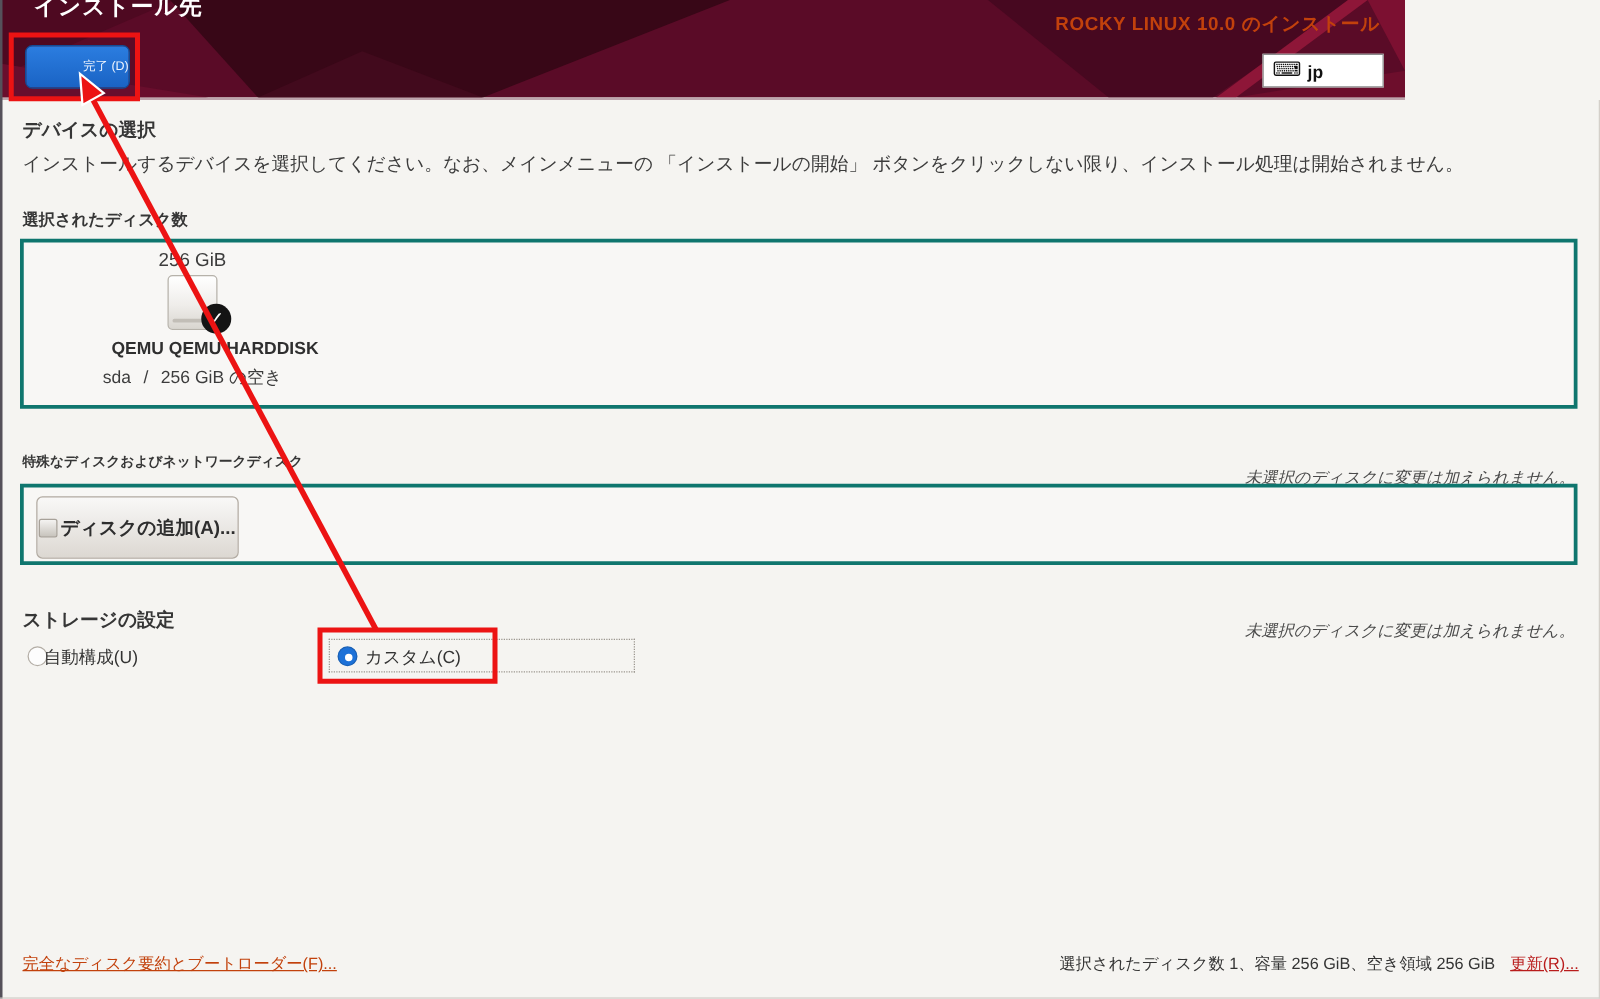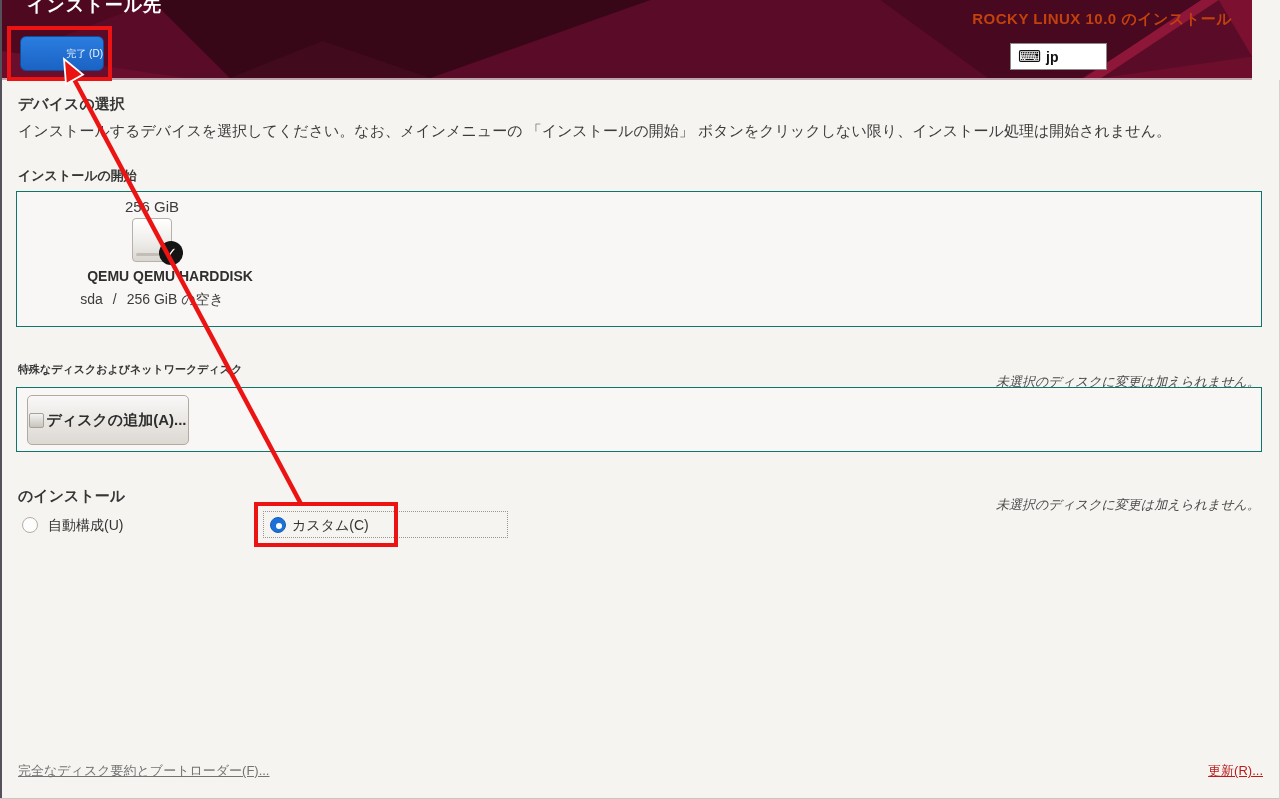--- a/index.html
+++ b/index.html
@@ -6,34 +6,34 @@
   html,body { width:1280px; height:799px; }
   body { font-family:"Liberation Sans","DejaVu Sans",sans-serif; }
   .page { position:relative; width:1280px; height:799px; background:#f5f4f1; overflow:hidden; }
 
   
   .edge-left  { position:absolute; left:0; top:0; width:2px; height:100%; background:#55515a; z-index:60; }
   .edge-bottom{ position:absolute; left:0; bottom:0; width:100%; height:1px; background:#c9c5bf; z-index:60; }
   .edge-right { position:absolute; right:0; top:80px; width:1px; height:719px; background:#d4d0ca; z-index:60; }
 
   
-  .header { position:absolute; left:0; top:0; width:1252px; height:80px; border-bottom:2px solid #bda4ac; overflow:hidden; }
+  .header { position:absolute; left:0; top:0; width:1124px; height:80px; border-bottom:2px solid #bda4ac; overflow:hidden; }
   .header-art { position:absolute; left:0; top:0; width:100%; height:100%; }
   .page-title { position:absolute; left:27px; top:-7px; color:#ffffff; font-size:18px; font-weight:bold; letter-spacing:1px; z-index:5; }
   .done-btn { position:absolute; left:20px; top:36px; width:84px; height:35px; background:linear-gradient(180deg,#2b7de0,#1a63c4); border:1px solid #114c97; border-radius:6px; color:#eef4fd; font-size:10px; text-align:right; line-height:33px; z-index:5; }
   .product-title { position:absolute; right:20px; top:10px; color:#c2410c; font-size:15px; font-weight:bold; letter-spacing:.5px; z-index:5; }
   .kbd-box { position:absolute; left:1010px; top:43px; width:97px; height:27px; background:#ffffff; border:1px solid #8a8a8a; display:flex; align-items:center; padding-left:7px; gap:5px; z-index:5; }
   .kbd-icon { font-size:16px; color:#111; line-height:1; }
   .kbd-label { font-size:14px; font-weight:bold; color:#111; }
 
   
   .h-device   { position:absolute; left:18px; top:95px;  font-size:15px; font-weight:bold; color:#363636; }
   .desc       { position:absolute; left:18px; top:122px; font-size:15px; color:#3c3c3c; }
   .local-lbl  { position:absolute; left:18px; top:167px; font-size:13px; font-weight:bold; color:#363636; }
-  .panel      { position:absolute; left:16px; width:1246px; background:#f8f7f5; border:1px solid #0f766e; }
+  .panel      { position:absolute; left:16px; width:1246px; background:#f8f7f5; border:3px solid #0f766e; }
   .panel-disks{ top:191px; height:136px; }
   .panel-add  { top:387px; height:65px; }
 
   .disk-item  { position:absolute; left:10px; top:6px; width:250px; display:flex; flex-direction:column; align-items:center; }
   .disk-size  { font-size:15px; color:#3c3c3c; margin-bottom:3px; }
   .disk-icon  { position:relative; width:40px; height:44px; background:linear-gradient(180deg,#ffffff 0%,#efedea 55%,#d9d6d0 100%); border:1px solid #b6b2aa; border-radius:4px; margin-bottom:6px; }
   .disk-icon::before { content:""; position:absolute; left:3px; right:3px; bottom:5px; height:3px; background:#c2beb7; border-radius:2px; }
   .disk-check { position:absolute; right:-12px; bottom:-4px; width:24px; height:24px; background:#141414; border-radius:50%; color:#fff; font-size:15px; font-weight:bold; display:flex; align-items:center; justify-content:center; }
   .disk-name  { font-size:14px; font-weight:bold; color:#2f2f2f; margin-bottom:7px;margin-left:36px; }
   .disk-meta  { font-size:14px; color:#3c3c3c; display:flex; gap:10px; }
@@ -46,25 +46,25 @@
   .add-btn { position:absolute; left:10px; top:7px; width:162px; height:50px; background:linear-gradient(180deg,#f9f8f7,#dcd8d2); border:1px solid #b1aaa1; border-radius:5px; display:flex; flex-direction:row; align-items:center; justify-content:center; gap:2px; }
   .mini-disk { width:15px; height:15px; background:linear-gradient(180deg,#f4f3f1,#c8c4bd); border:1px solid #a7a199; border-radius:2px; }
   .add-btn-label { font-size:15px; font-weight:bold; color:#2e2e2e; }
 
   .h-storage { position:absolute; left:18px; top:487px; font-size:15px; font-weight:bold; color:#363636; }
   .radio { position:absolute; width:16px; height:16px; border-radius:50%; top:517px; }
   .radio-off { left:22px; background:#fdfdfd; border:1px solid #b3ada5; }
   .radio-on  { left:270px; background:#1c71d8; border:1px solid #185fb4; }
   .radio-on::after { content:""; position:absolute; left:5px; top:5px; width:6px; height:6px; border-radius:50%; background:#ffffff; }
   .radio-lbl { position:absolute; top:517px; font-size:14px; color:#333333; }
-  .lbl-auto   { left:48px;text-align:center; }
+  .lbl-auto   { left:35px;text-align:center; }
   .lbl-custom { left:292px; }
   .focus-dash { position:absolute; left:263px; top:511px; width:245px; height:27px; border:1px dotted #9a958e; }
 
-  .footer-link-left { position:absolute; left:18px; top:762px; font-size:13px; color:#737373; text-decoration:underline; }
+  .footer-link-left { position:absolute; left:18px; top:762px; font-size:13px; color:#c2410c; text-decoration:underline; }
   .footer-right { position:absolute; right:17px; top:762px; font-size:13px; display:flex; gap:12px; align-items:baseline; }
   .footer-summary { color:#333333; }
   .footer-refresh { color:#b91c1c; text-decoration:underline; }
 
   .annotations { position:absolute; left:0; top:0; width:1280px; height:799px; z-index:100; pointer-events:none; }
 </style>
 </head>
 <body>
 
 <div class="page">
@@ -85,21 +85,21 @@
     <div class="done-btn">完了 (D)</div>
     <div class="product-title">ROCKY LINUX 10.0 のインストール</div>
     <div class="kbd-box">
       <span class="kbd-icon">⌨</span>
       <span class="kbd-label">jp</span>
     </div>
   </div>
 
   <div class="h-device">デバイスの選択</div>
   <div class="desc">インストールするデバイスを選択してください。なお、メインメニューの 「インストールの開始」 ボタンをクリックしない限り、インストール処理は開始されません。</div>
-  <div class="local-lbl">インストールの開始</div>
+  <div class="local-lbl">選択されたディスク数</div>
 
   <div class="panel panel-disks">
     <div class="disk-item">
       <div class="disk-size">256 GiB</div>
       <div class="disk-icon">
         <div class="disk-check">✓</div>
       </div>
       <div class="disk-name">QEMU QEMU HARDDISK</div>
       <div class="disk-meta">
         <span>sda</span>
@@ -115,29 +115,30 @@
 
   <div class="panel panel-add">
     <div class="add-btn">
       <div class="mini-disk"></div>
       <div class="add-btn-label">ディスクの追加(A)...</div>
     </div>
   </div>
 
   <div class="note note-2">未選択のディスクに変更は加えられません。</div>
 
-  <div class="h-storage">のインストール</div>
+  <div class="h-storage">ストレージの設定</div>
   <div class="radio radio-off"></div>
   <div class="radio-lbl lbl-auto">自動構成(U)</div>
   <div class="focus-dash"></div>
   <div class="radio radio-on"></div>
   <div class="radio-lbl lbl-custom">カスタム(C)</div>
 
   <div class="footer-link-left">完全なディスク要約とブートローダー(F)...</div>
   <div class="footer-right">
+    <span class="footer-summary">選択されたディスク数 1、容量 256 GiB、空き領域 256 GiB</span>
     <span class="footer-refresh">更新(R)...</span>
   </div>
 
   <svg class="annotations" viewBox="0 0 1280 799">
     <rect x="9" y="28" width="101" height="51" fill="none" stroke="#ec1313" stroke-width="4"></rect>
     <rect x="256" y="504" width="140" height="41" fill="none" stroke="#ec1313" stroke-width="4"></rect>
     <line x1="301" y1="504" x2="74" y2="79" stroke="#ec1313" stroke-width="4.5"></line>
     <polygon points="64,59 83,74.5 66,84" fill="#ec1313" stroke="#ffffff" stroke-width="1.8"></polygon>
   </svg>
 

